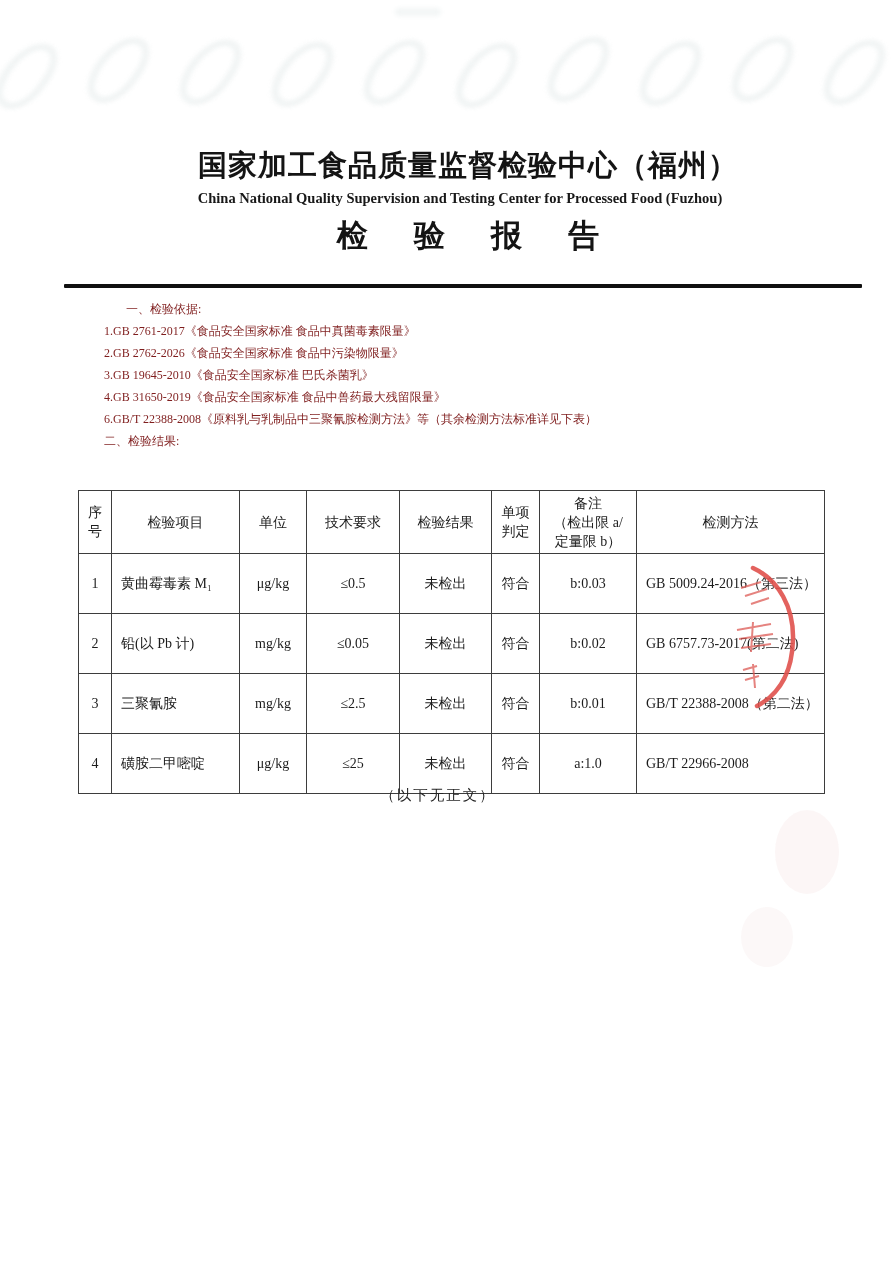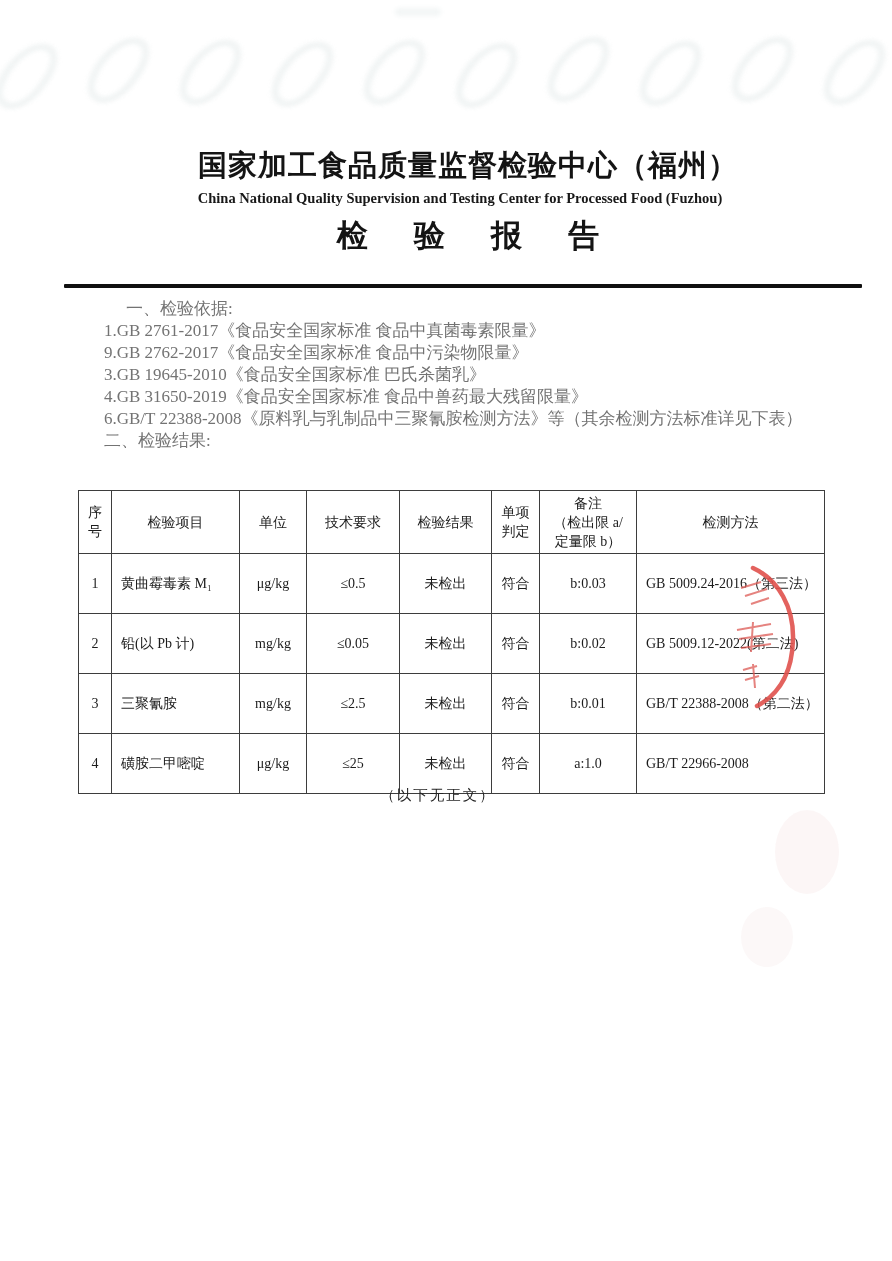--- a/index.html
+++ b/index.html
@@ -53,21 +53,21 @@
   }
   .info-left{position:absolute;left:72px;top:14px;white-space:nowrap;}
   .info-left .num{margin-left:18px;}
   .info-center{position:absolute;left:0;right:0;top:8px;text-align:center;letter-spacing:4px;}
   .info-right{position:absolute;right:28px;top:12px;letter-spacing:1px;}
   .rule{
     position:absolute;left:64px;top:284px;width:798px;height:4px;
     background:#101010;border-radius:1px;
   }
   
-  .basis{position:absolute;left:104px;top:298px;width:726px;font-size:17px;line-height:22px;color:#737373;}
+  .basis{position:absolute;left:104px;top:298px;width:726px;font-size:12px;line-height:22px;color:#7f1d1d;}
   .basis .h{margin:0 0 0 22px;}
   .basis p{margin:0;}
   .results-h{margin:2px 0 0 22px;}
   
   .tbl{
     position:absolute;left:78px;top:490px;
     border-collapse:collapse;table-layout:fixed;width:746px;
     font-size:14px;color:#1c1c1c;
   }
   .tbl th,.tbl td{
@@ -106,21 +106,21 @@
   <div class="hdr">
     <h1 class="title-zh">国家加工食品质量监督检验中心（福州）</h1>
     <div class="title-en">China National Quality Supervision and Testing Center for Processed Food (Fuzhou)</div>
     <h2 class="report-zh">检 验 报 告</h2>
   </div>
   <div class="rule"></div>
 
   <div class="basis">
     <p class="h">一、检验依据:</p>
     <p>1.GB 2761-2017《食品安全国家标准 食品中真菌毒素限量》</p>
-    <p>9.GB 2762-2017《食品安全国家标准 食品中污染物限量》</p>
+    <p>2.GB 2762-2026《食品安全国家标准 食品中污染物限量》</p>
     <p>3.GB 19645-2010《食品安全国家标准 巴氏杀菌乳》</p>
     <p>4.GB 31650-2019《食品安全国家标准 食品中兽药最大残留限量》</p>
     <p>6.GB/T 22388-2008《原料乳与乳制品中三聚氰胺检测方法》等（其余检测方法标准详见下表）</p>
     <p class="results-h">二、检验结果:</p>
   </div>
 
   <table class="tbl">
     <colgroup>
       <col style="width:33px">
         <col style="width:128px">
@@ -159,21 +159,21 @@
         <td class="al">GB 5009.24-2016（第三法）</td>
       </tr>
       <tr>
         <td>2</td>
         <td class="al">铅(以 Pb 计)</td>
         <td>mg/kg</td>
         <td>≤0.05</td>
         <td>未检出</td>
         <td>符合</td>
         <td>b:0.02</td>
-        <td class="al">GB 5009.12-2022(第二法)</td>
+        <td class="al">GB 6757.73-2017(第二法)</td>
       </tr>
       <tr>
         <td>3</td>
         <td class="al">三聚氰胺</td>
         <td>mg/kg</td>
         <td>≤2.5</td>
         <td>未检出</td>
         <td>符合</td>
         <td>b:0.01</td>
         <td class="al">GB/T 22388-2008（第二法）</td>

